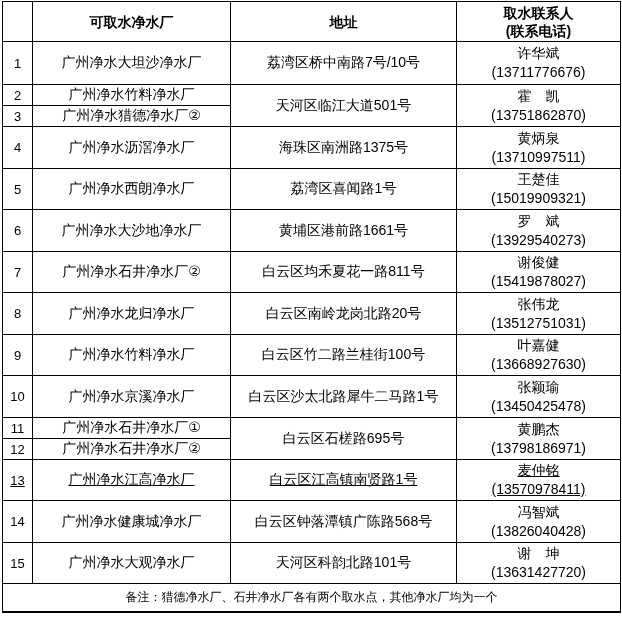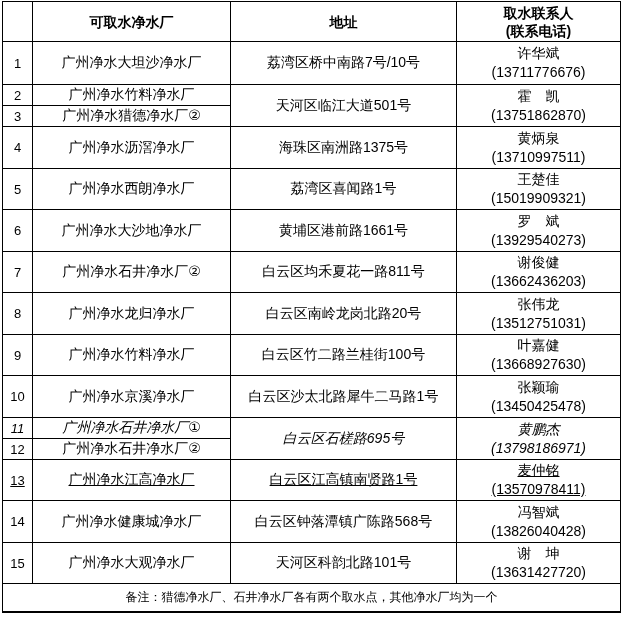--- a/index.html
+++ b/index.html
@@ -121,21 +121,21 @@
         <div class="contact-name">罗　斌</div>
         <div class="contact-phone">(13929540273)</div>
       </td>
     </tr>
     <tr style="height:41px;">
       <td class="num">7</td>
       <td>广州净水石井净水厂②</td>
       <td>白云区均禾夏花一路811号</td>
       <td class="contact">
         <div class="contact-name">谢俊健</div>
-        <div class="contact-phone">(13662436203)</div>
+        <div class="contact-phone">(15419878027)</div>
       </td>
     </tr>
     <tr style="height:42px;">
       <td class="num">8</td>
       <td>广州净水龙归净水厂</td>
       <td>白云区南岭龙岗北路20号</td>
       <td class="contact">
         <div class="contact-name">张伟龙</div>
         <div class="contact-phone">(13512751031)</div>
       </td>
@@ -151,21 +151,21 @@
     </tr>
     <tr style="height:42px;margin-left:48px;">
       <td class="num">10</td>
       <td>广州净水京溪净水厂</td>
       <td>白云区沙太北路犀牛二马路1号</td>
       <td class="contact">
         <div class="contact-name">张颖瑜</div>
         <div class="contact-phone">(13450425478)</div>
       </td>
     </tr>
-    <tr style="height:21px;font-style:italic;">
+    <tr style="height:21px;">
       <td class="num">11</td>
       <td>广州净水石井净水厂①</td>
       <td rowspan="2">白云区石槎路695号</td>
       <td rowspan="2" class="contact">
         <div class="contact-name">黄鹏杰</div>
         <div class="contact-phone">(13798186971)</div>
       </td>
     </tr>
     <tr style="height:21px;">
       <td class="num">12</td>

